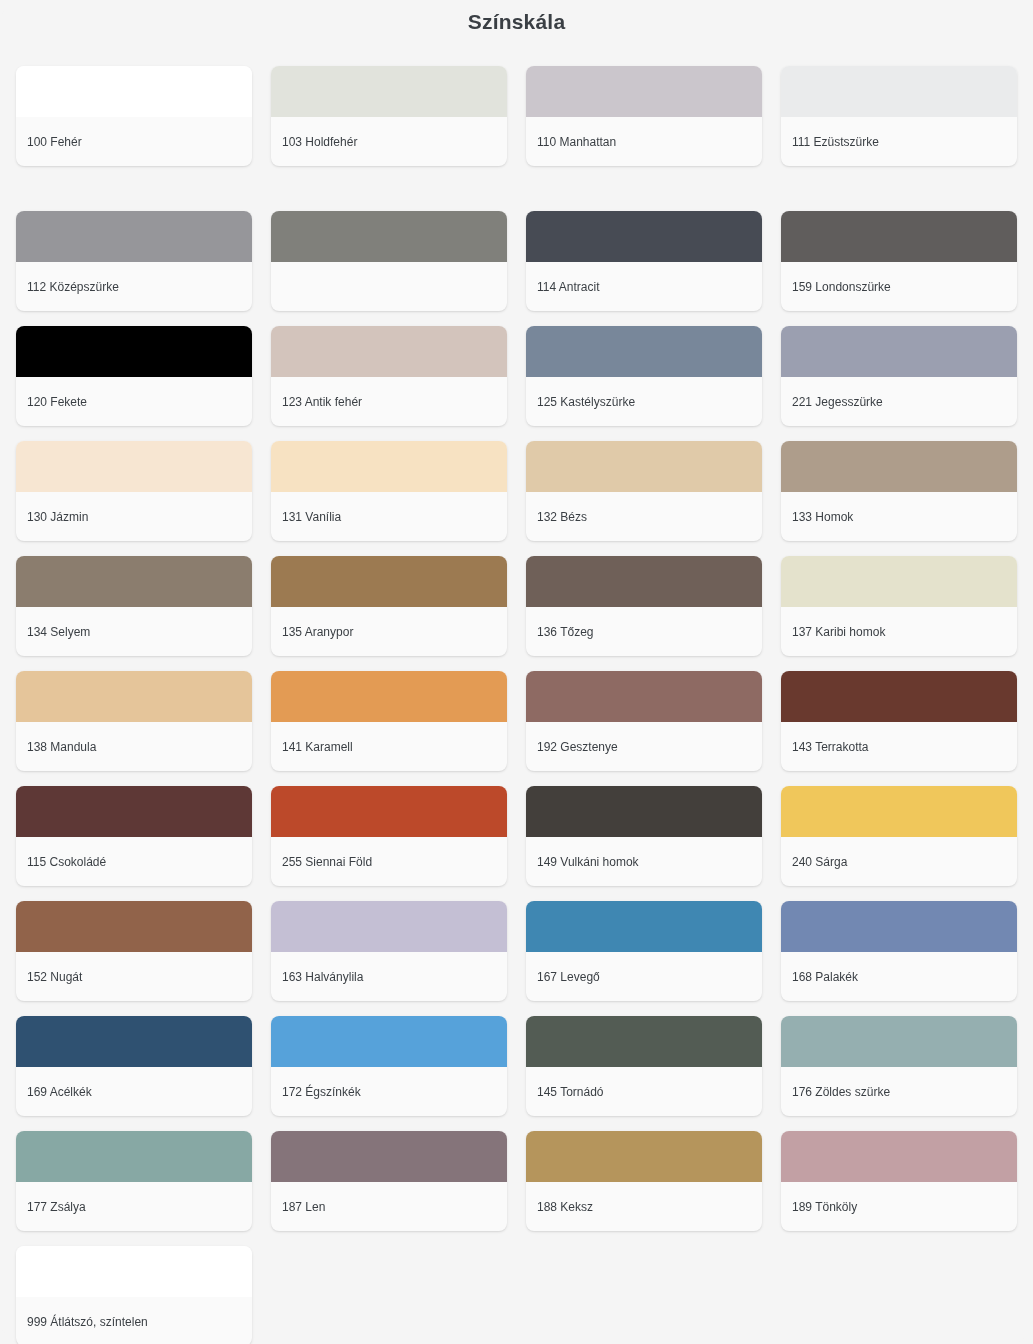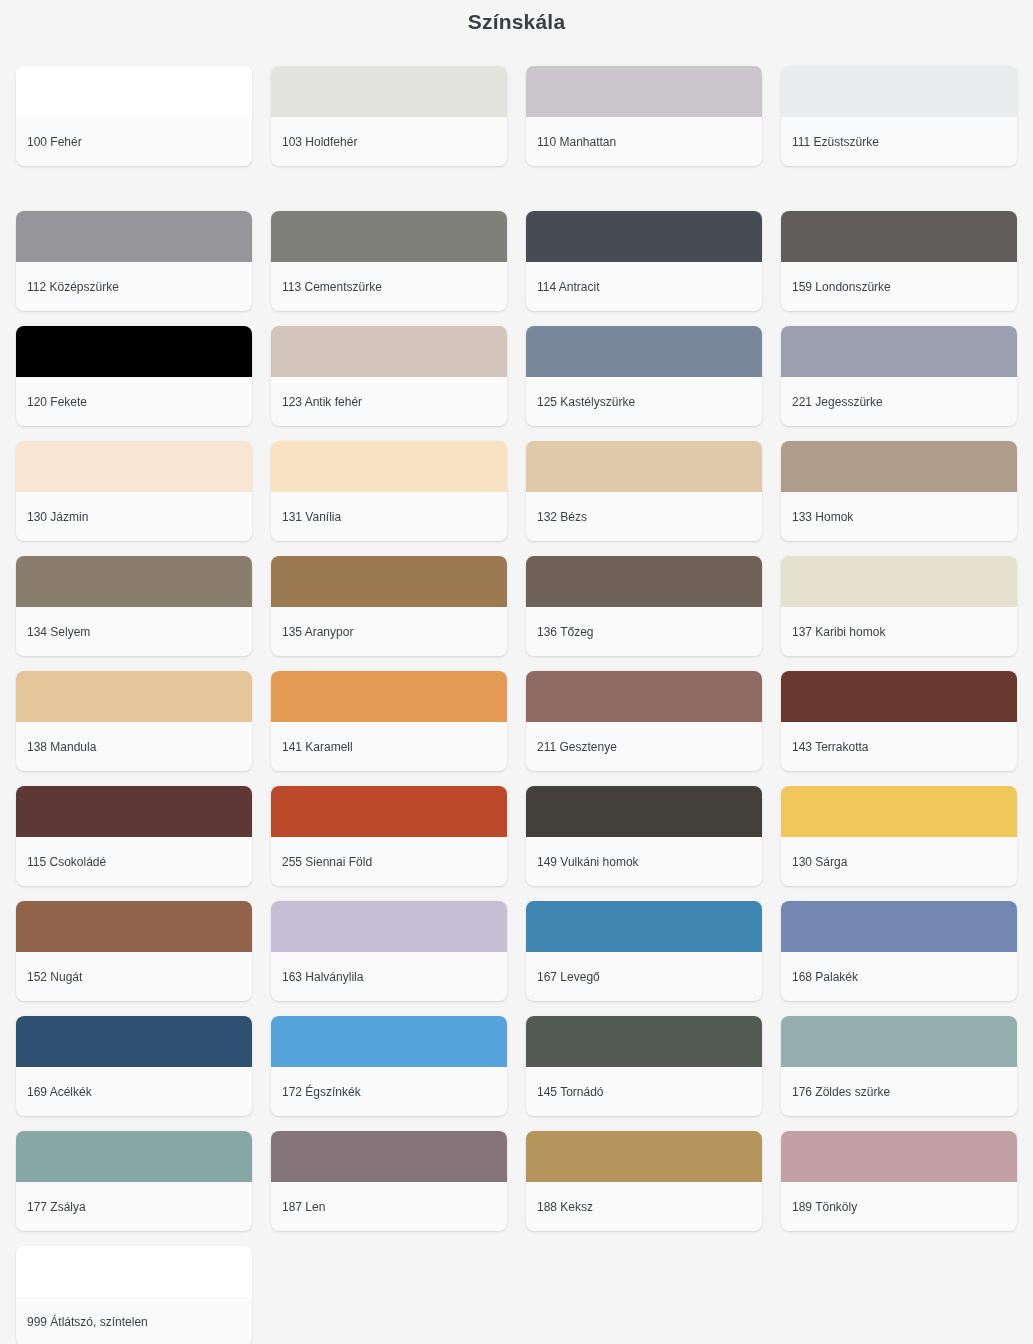--- a/index.html
+++ b/index.html
@@ -100,21 +100,20 @@
       <div class="swatch-card">
         <div class="swatch-color" style="background: rgb(234, 235, 236);"></div>
         <div class="swatch-label">111 Ezüstszürke</div>
       </div>
       <div class="swatch-card">
         <div class="swatch-color" style="background: rgb(150, 150, 154);"></div>
         <div class="swatch-label">112 Középszürke</div>
       </div>
       <div class="swatch-card">
         <div class="swatch-color" style="background: rgb(128, 128, 123);"></div>
-        <div class="swatch-label">113 Cementszürke</div>
       </div>
       <div class="swatch-card">
         <div class="swatch-color" style="background: rgb(71, 75, 84);"></div>
         <div class="swatch-label">114 Antracit</div>
       </div>
       <div class="swatch-card">
         <div class="swatch-color" style="background: rgb(96, 93, 92);"></div>
         <div class="swatch-label">159 Londonszürke</div>
       </div>
       <div class="swatch-card">
@@ -168,41 +167,41 @@
       <div class="swatch-card">
         <div class="swatch-color" style="background: rgb(229, 197, 154);"></div>
         <div class="swatch-label">138 Mandula</div>
       </div>
       <div class="swatch-card">
         <div class="swatch-color" style="background: rgb(227, 155, 84);"></div>
         <div class="swatch-label">141 Karamell</div>
       </div>
       <div class="swatch-card">
         <div class="swatch-color" style="background: rgb(142, 106, 99);"></div>
-        <div class="swatch-label">211 Gesztenye</div>
+        <div class="swatch-label">192 Gesztenye</div>
       </div>
       <div class="swatch-card">
         <div class="swatch-color" style="background: rgb(105, 57, 46);"></div>
         <div class="swatch-label">143 Terrakotta</div>
       </div>
       <div class="swatch-card">
         <div class="swatch-color" style="background: rgb(94, 56, 54);"></div>
         <div class="swatch-label">115 Csokoládé</div>
       </div>
       <div class="swatch-card">
         <div class="swatch-color" style="background: rgb(188, 73, 42);"></div>
         <div class="swatch-label">255 Siennai Föld</div>
       </div>
       <div class="swatch-card">
         <div class="swatch-color" style="background: rgb(67, 63, 59);"></div>
         <div class="swatch-label">149 Vulkáni homok</div>
       </div>
       <div class="swatch-card">
         <div class="swatch-color" style="background: rgb(240, 199, 91);"></div>
-        <div class="swatch-label">130 Sárga</div>
+        <div class="swatch-label">240 Sárga</div>
       </div>
       <div class="swatch-card">
         <div class="swatch-color" style="background: rgb(145, 99, 74);"></div>
         <div class="swatch-label">152 Nugát</div>
       </div>
       <div class="swatch-card">
         <div class="swatch-color" style="background: rgb(196, 191, 212);"></div>
         <div class="swatch-label">163 Halványlila</div>
       </div>
       <div class="swatch-card">

